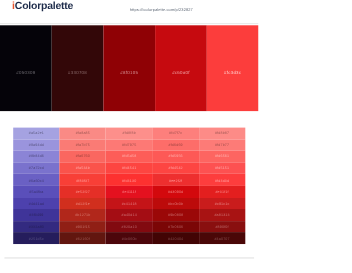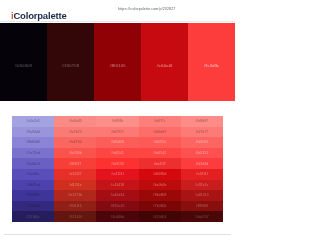--- a/index.html
+++ b/index.html
@@ -12,21 +12,21 @@
     background: #ffffff;
     font-family: "Liberation Sans", sans-serif;
     overflow: hidden;
   }
 
   
   .header {
     height: 22px;
     background: #ffffff;
     display: flex;
-    align-items: flex-end;
+    align-items: flex-start;
     position: relative;
     border-bottom: 1px solid #e8e8e8;
     box-sizing: border-box;
   }
   .logo {
     margin-left: 11px;
     font-size: 9.5px;
     font-weight: bold;
     letter-spacing: -0.2px;
     white-space: nowrap;

